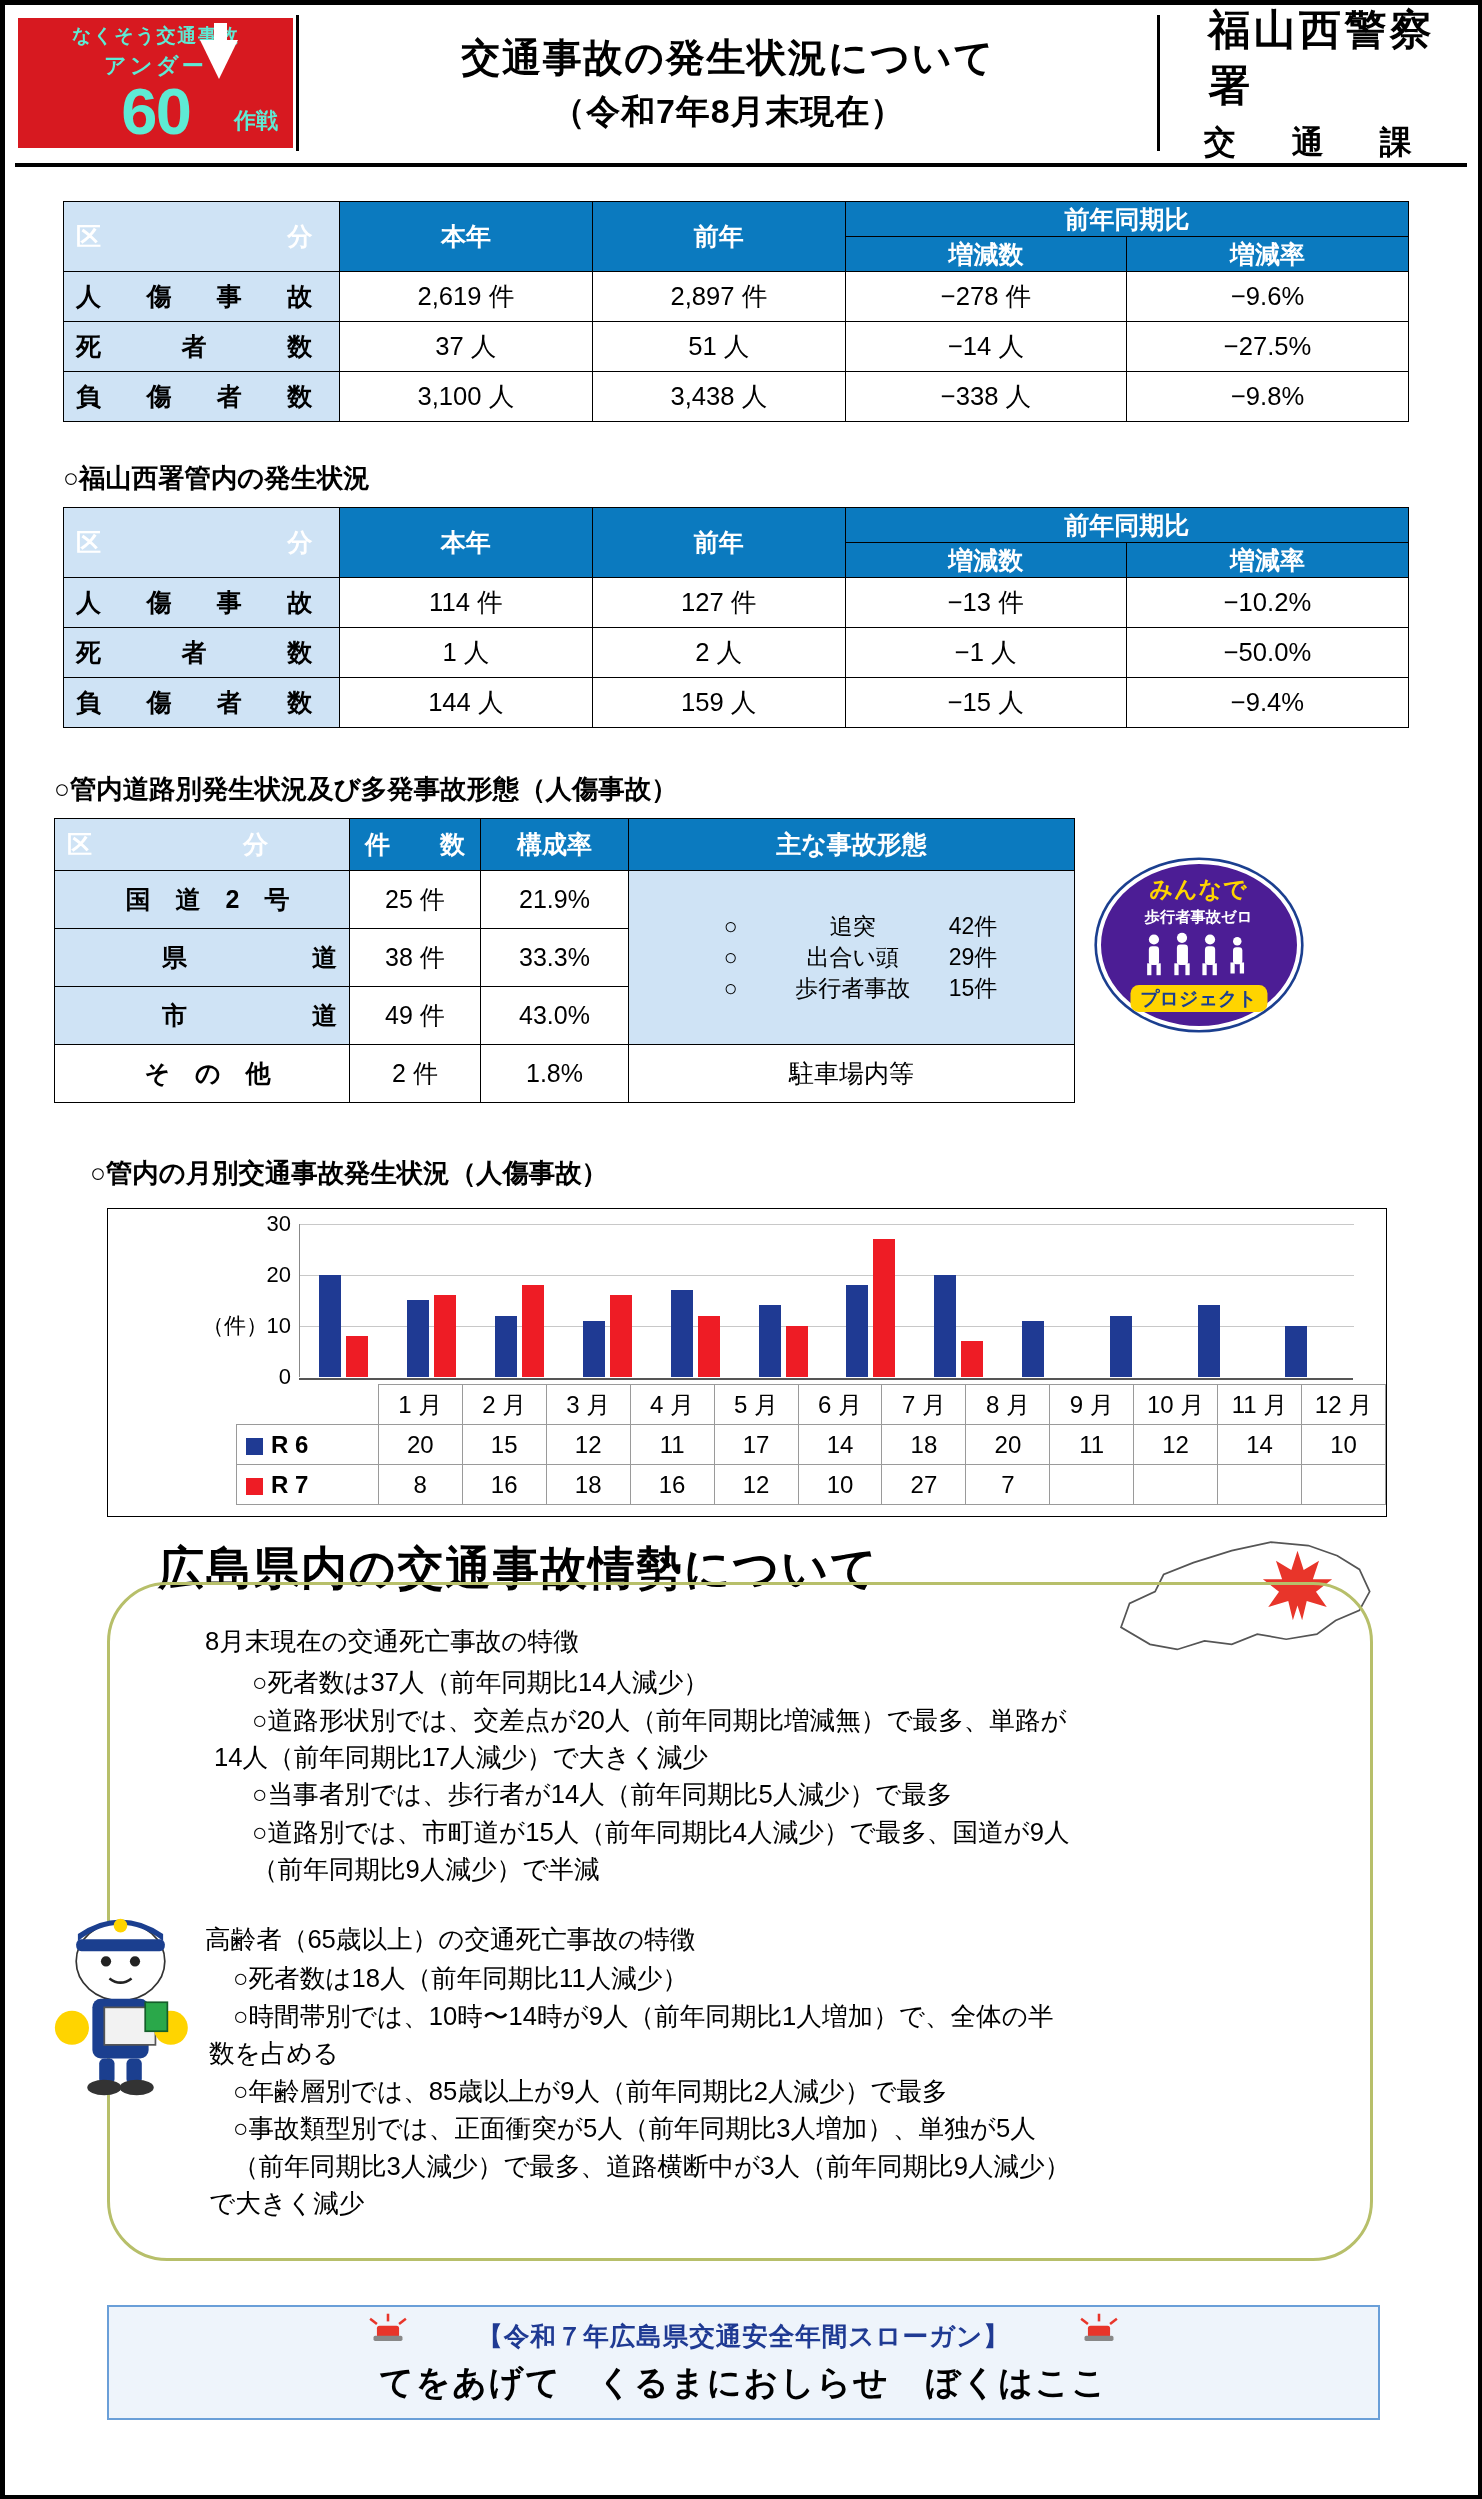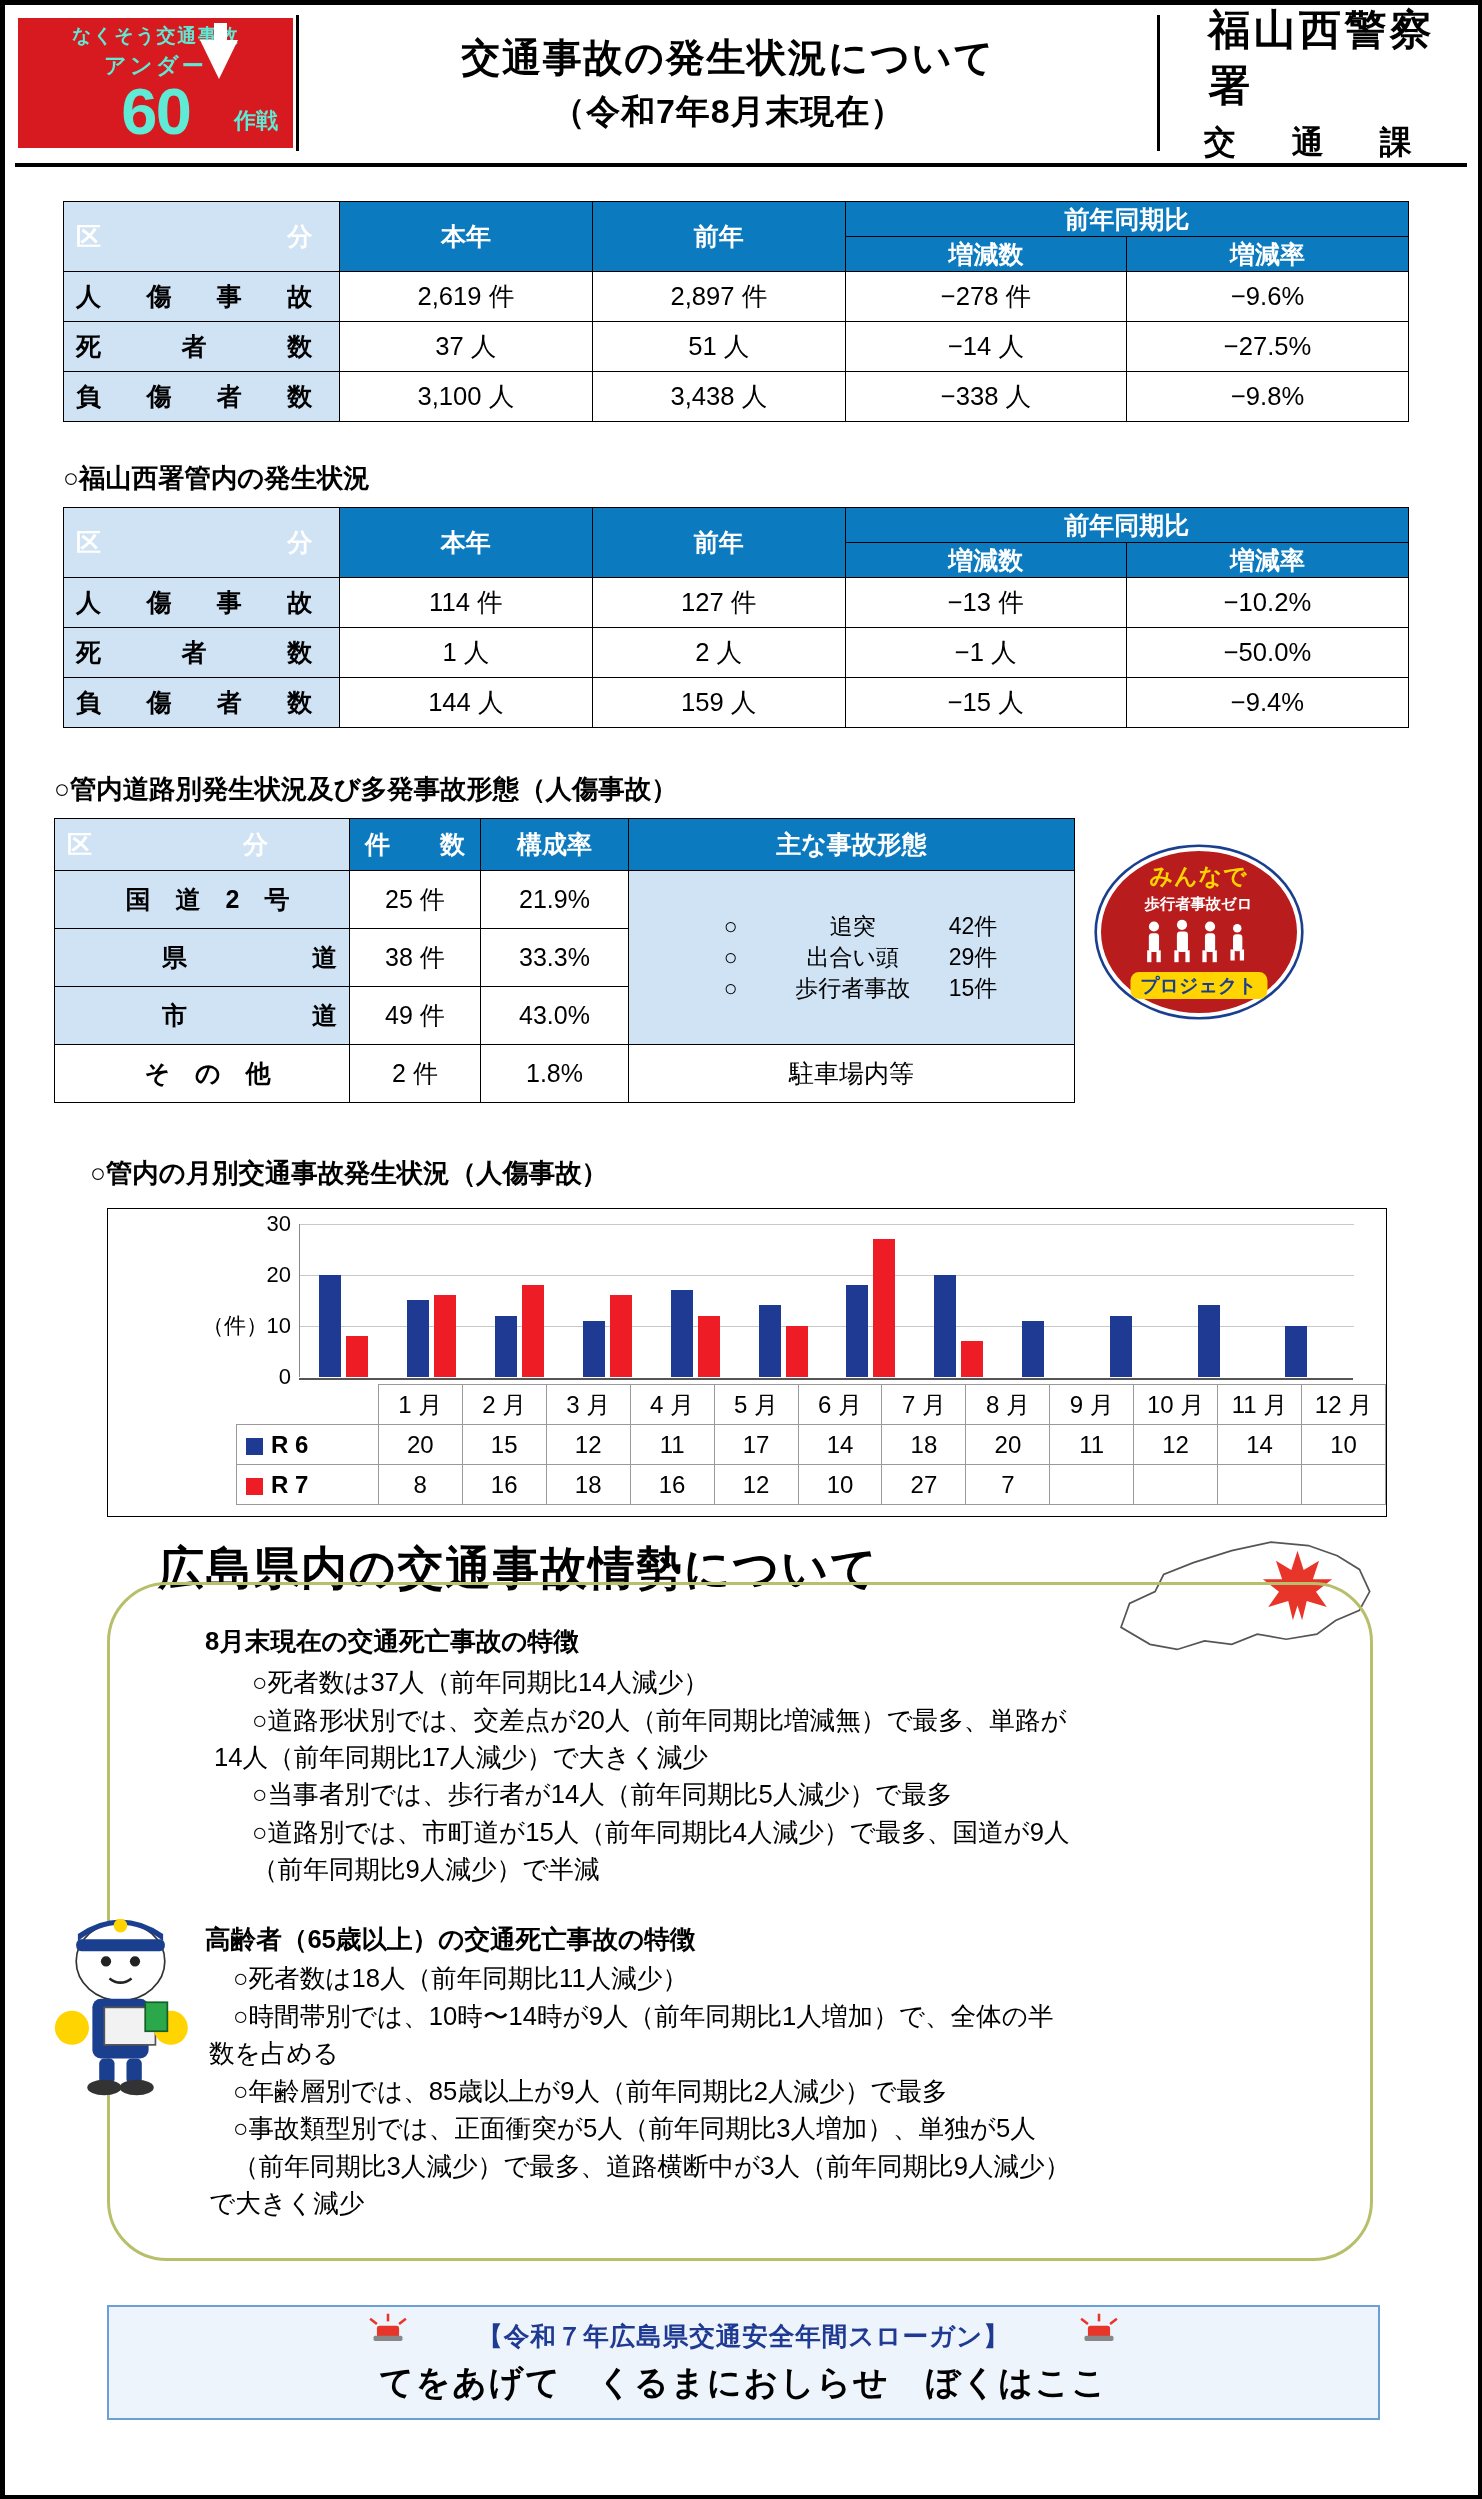--- a/index.html
+++ b/index.html
@@ -64,22 +64,22 @@
 
   
   table.road{border-collapse:collapse;position:absolute;font-size:25px;}
   table.road th,table.road td{border:1.7px solid #000;text-align:center;}
   td.roadlbl{background:#cfe3f5;font-weight:bold;text-align:left;padding-left:12px;}
   td.formcell{background:#cfe3f5;text-align:left;padding-left:19px;font-size:23px;}
 
   
   .projlogo{position:absolute;left:1083px;top:839px;width:213px;height:162px;}
   .projlogo .circ{
-    position:absolute;left:8.5px;top:3px;width:196px;height:162px;border-radius:50%;
-    background:#b91c1c;border:4.3px solid #fff;box-shadow:0 0 0 2.6px #1b3f8f;
+    position:absolute;left:8.5px;top:16px;width:196px;height:162px;border-radius:50%;
+    background:#4c1d95;border:4.3px solid #fff;box-shadow:0 0 0 2.6px #1b3f8f;
     display:flex;flex-direction:column;align-items:center;
   }
   .projlogo .p1{color:#ffd400;font-size:23px;font-weight:bold;margin-top:10.2px;letter-spacing:0.9px;}
   .projlogo .p2{color:#fff;font-size:15.3px;font-weight:bold;margin-top:1.7px;letter-spacing:0px;}
   .projlogo .zebra{margin-top:3.4px;width:128px;height:51px;position:relative;}
   .projlogo .p3{
     position:absolute;bottom:13.6px;left:50%;transform:translateX(-50%);
     background:#ffd400;color:#1b3f8f;font-size:19px;font-weight:bold;
     padding:0.9px 10.2px;border-radius:8.5px;white-space:nowrap;
   }
@@ -105,21 +105,21 @@
   .sq.b{background:#1f3a93;}
   .sq.r{background:#ee1c25;}
 
   
   .bigtitle{position:absolute;left:153px;top:1533px;font-size:46px;font-weight:bold;letter-spacing:1.7px;}
   .roundbox{
     position:absolute;left:102px;top:1577px;width:1260px;height:673px;
     border:3.4px solid #b7bf6a;border-radius:60px;background:transparent;
   }
   .para{position:absolute;font-size:25.6px;line-height:1.42;}
-  .bold{font-weight:bold;}
+  .bold{font-weight:normal;}
 
   .maple{position:absolute;left:1254px;top:1542px;width:77px;height:77px;}
   .mapshape{position:absolute;left:1099px;top:1520px;width:281px;height:145px;}
 
   
   .mascot{position:absolute;left:25.6px;top:1895px;width:179px;height:196px;}
 
   
   .slogan{
     position:absolute;left:102px;top:2300px;width:1269px;height:111px;

